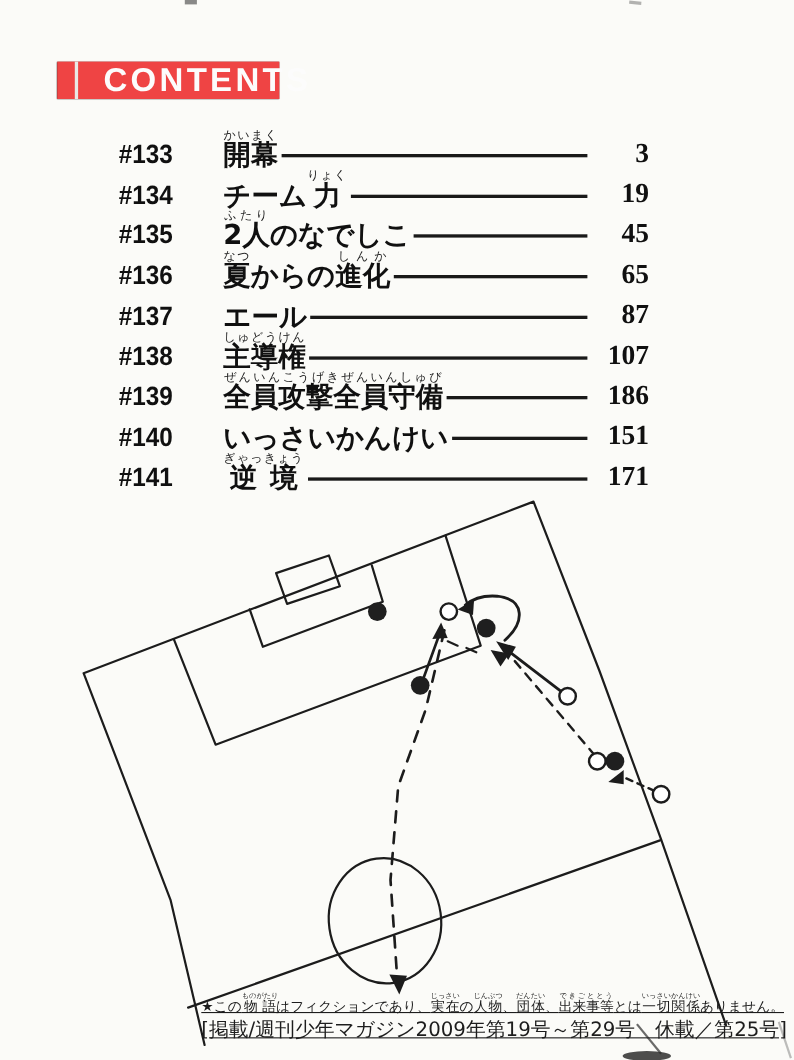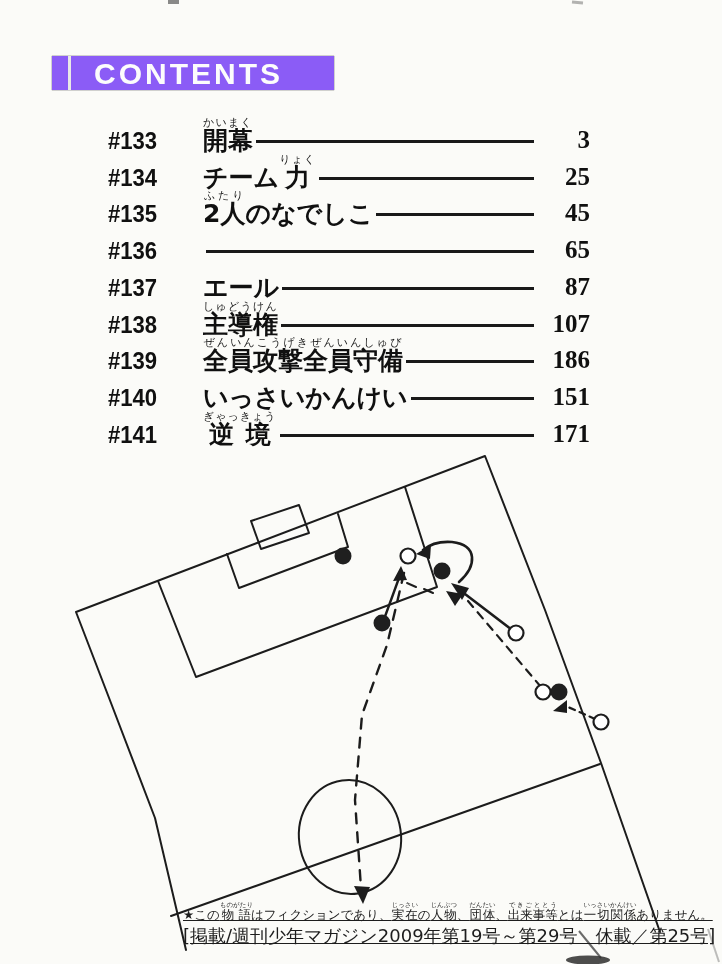--- a/index.html
+++ b/index.html
@@ -4,22 +4,22 @@
 <style>
   html,body{margin:0;padding:0;}
   body{
     width:722px;height:964px;position:relative;overflow:hidden;
     background:#fbfbf8;
     font-family:"DejaVu Sans",sans-serif;
     color:#161616;
   }
   
   .banner{
-    position:absolute;left:52px;top:56px;width:282px;height:34px;
-    background:#8b5cf6;box-shadow:0 0 1px #000;
+    position:absolute;left:52px;top:56px;width:202px;height:34px;
+    background:#ef4444;box-shadow:0 0 1px #000;
   }
   .banner .stripe{
     position:absolute;left:16px;top:0;width:3px;height:100%;background:#e9e9e6;
   }
   .banner .banner-text{
     position:absolute;left:42px;top:1px;line-height:33px;
     font-family:"Liberation Sans","DejaVu Sans",sans-serif;
     font-weight:bold;font-size:30px;letter-spacing:3px;color:#fcfcfc;
   }
   
@@ -78,30 +78,31 @@
 <div class="toc-row">
     <div class="chap-no">#133</div>
     <div class="chap-title"><ruby>開幕<rt>かいまく</rt></ruby></div>
     <div class="leader"></div>
     <div class="chap-page">3</div>
   </div>
     <div class="toc-row">
     <div class="chap-no">#134</div>
     <div class="chap-title"><ruby>チーム</ruby><ruby>力<rt>りょく</rt></ruby></div>
     <div class="leader"></div>
-    <div class="chap-page">25</div>
+    <div class="chap-page">19</div>
   </div>
     <div class="toc-row">
     <div class="chap-no">#135</div>
     <div class="chap-title"><ruby>2人<rt>ふたり</rt></ruby><ruby>のなでしこ</ruby></div>
     <div class="leader"></div>
     <div class="chap-page">45</div>
   </div>
     <div class="toc-row">
     <div class="chap-no">#136</div>
+    <div class="chap-title"><ruby>夏<rt>なつ</rt></ruby><ruby>からの</ruby><ruby>進化<rt>しんか</rt></ruby></div>
     <div class="leader"></div>
     <div class="chap-page">65</div>
   </div>
     <div class="toc-row">
     <div class="chap-no">#137</div>
     <div class="chap-title"><ruby>エール</ruby></div>
     <div class="leader"></div>
     <div class="chap-page">87</div>
   </div>
     <div class="toc-row">

